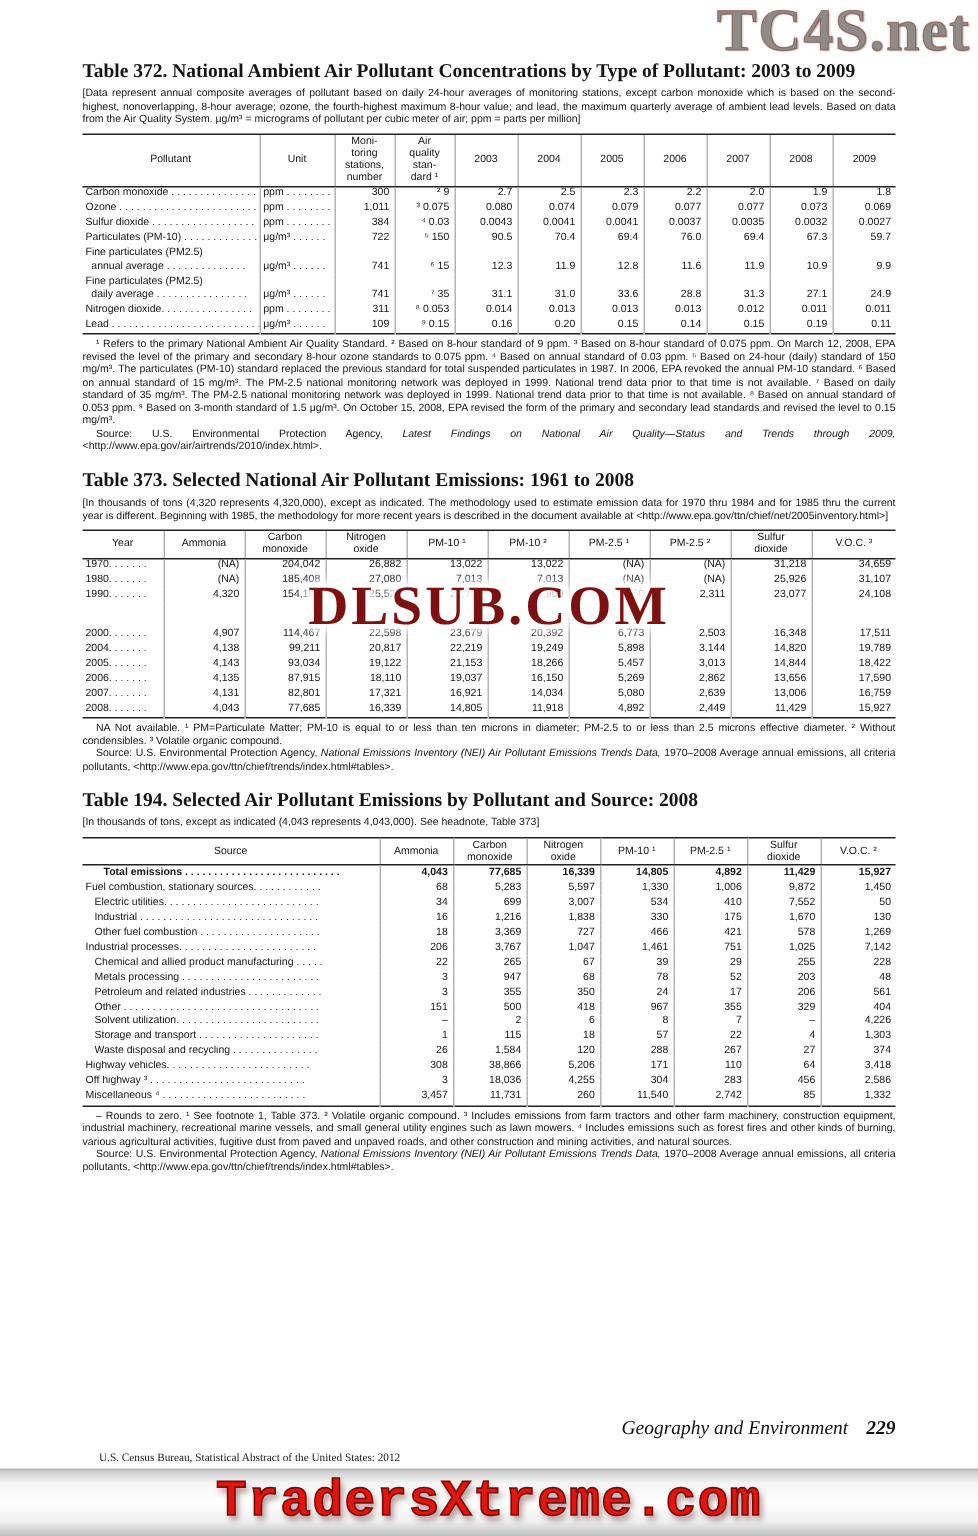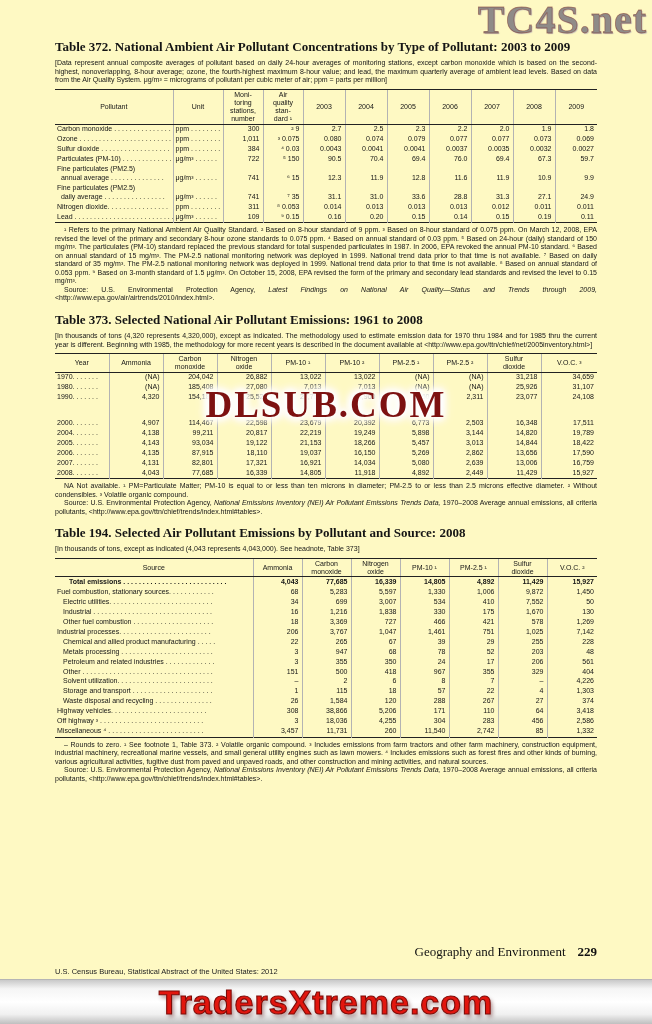--- a/index.html
+++ b/index.html
@@ -1,34 +1,34 @@
 <!DOCTYPE html>
 <html><head>
 <meta charset="utf-8">
 <style>
   html,body{margin:0;padding:0;background:#d9d9d9;}
-  .page{position:relative;width:652px;height:1024px;margin:0 auto;background:#fef9c3;
+  .page{position:relative;width:652px;height:1024px;margin:0 auto;background:#ffffff;
     overflow:hidden;box-sizing:border-box;padding:40px 55px 0 55px;
     font-family:"Liberation Sans","DejaVu Sans",sans-serif;color:#151515;}
 
   
   .wm-top{position:absolute;top:-4px;right:5px;z-index:6;
     font-family:"Liberation Serif","DejaVu Serif",serif;font-weight:700;font-size:40px;
     letter-spacing:1px;color:#8f8b88;-webkit-text-stroke:0.8px rgba(125,55,48,.55);
     text-shadow:1px 1px 1px #bdb8b4;}
   .t373wrap{position:relative;}
   .wm-mid{position:absolute;left:50%;top:30px;transform:translateX(-50%);z-index:5;
     font-family:"Liberation Serif","DejaVu Serif",serif;font-weight:700;font-size:37px;
     letter-spacing:2px;color:#7d1111;
     text-shadow:0 0 4px #fff,0 0 7px #fff,0 0 11px #fff,0 0 15px #fff,
       2px 2px 8px #fff,-2px -2px 8px #fff,2px -2px 8px #fff,-2px 2px 8px #fff;}
   .banner{position:absolute;left:0;right:0;bottom:0;height:44px;z-index:7;
     background:linear-gradient(180deg,#c9c9c9 0%,#f5f5f5 20%,#ffffff 50%,#f0f0f0 78%,#bfbfbf 100%);
     border-top:1px solid #b5b5b5;display:flex;align-items:center;justify-content:center;}
-  .banner-text{font-family:Liberation Sans, sans-serif;font-weight:700;font-size:34px;
+  .banner-text{font-family:Liberation Mono, monospace;font-weight:700;font-size:34px;
     letter-spacing:1px;color:#e2160e;-webkit-text-stroke:1.1px #7c0a06;
     text-shadow:2px 3px 4px rgba(70,0,0,.45);}
 
   
   .tbl-title{font-family:"Liberation Serif","DejaVu Serif",serif;font-weight:700;
     font-size:13px;line-height:1.15;margin:0 0 4px 0;}
   .headnote{font-size:7px;line-height:1.25;text-align:justify;margin:0 0 4px 0;}
   .notes{margin-top:3px;}
   .fnote{font-size:7px;line-height:1.22;text-align:justify;text-indent:9px;margin:0;}
   .src{font-size:7px;line-height:1.22;text-align:justify;text-indent:9px;margin:0;}
@@ -42,23 +42,23 @@
     font-weight:400;text-align:center;vertical-align:middle;white-space:pre-line;
     line-height:1.12;padding:1px 1px;}
   table.stat th+th, table.stat td+td{border-left:1px solid #b3b3b3;}
   table.stat td{padding:0.5px 3px 0.5px 2px;line-height:1.28;vertical-align:bottom;}
   td.lbl{white-space:pre;overflow:hidden;text-align:left;}
   td.num{text-align:right;}
   tr.gap td{padding-top:16px;}
 
   
   .geo-line{position:absolute;right:55px;bottom:64px;z-index:2;
-    font-family:"Liberation Serif","DejaVu Serif",serif;font-size:13px;color:#111;}
+    font-family:"Liberation Serif","DejaVu Serif",serif;font-size:13px;color:#111;font-style:italic;}
   .geo-line .pagenum{font-weight:700;margin-left:12px;}
-  .credit-line{position:absolute;left:55px;bottom:48px;z-index:2;font-size:7.5px;color:#222;}
+  .credit-line{position:absolute;left:66px;bottom:48px;z-index:2;font-size:7.5px;color:#222;font-family:Liberation Serif, serif;}
 </style>
 </head>
 <body>
 
 <div class="page">
 
   <div class="wm-top">TC4S.net</div>
 
   <div class="section">
     <h2 class="tbl-title">Table 372. National Ambient Air Pollutant Concentrations by Type of Pollutant: 2003 to 2009</h2>

